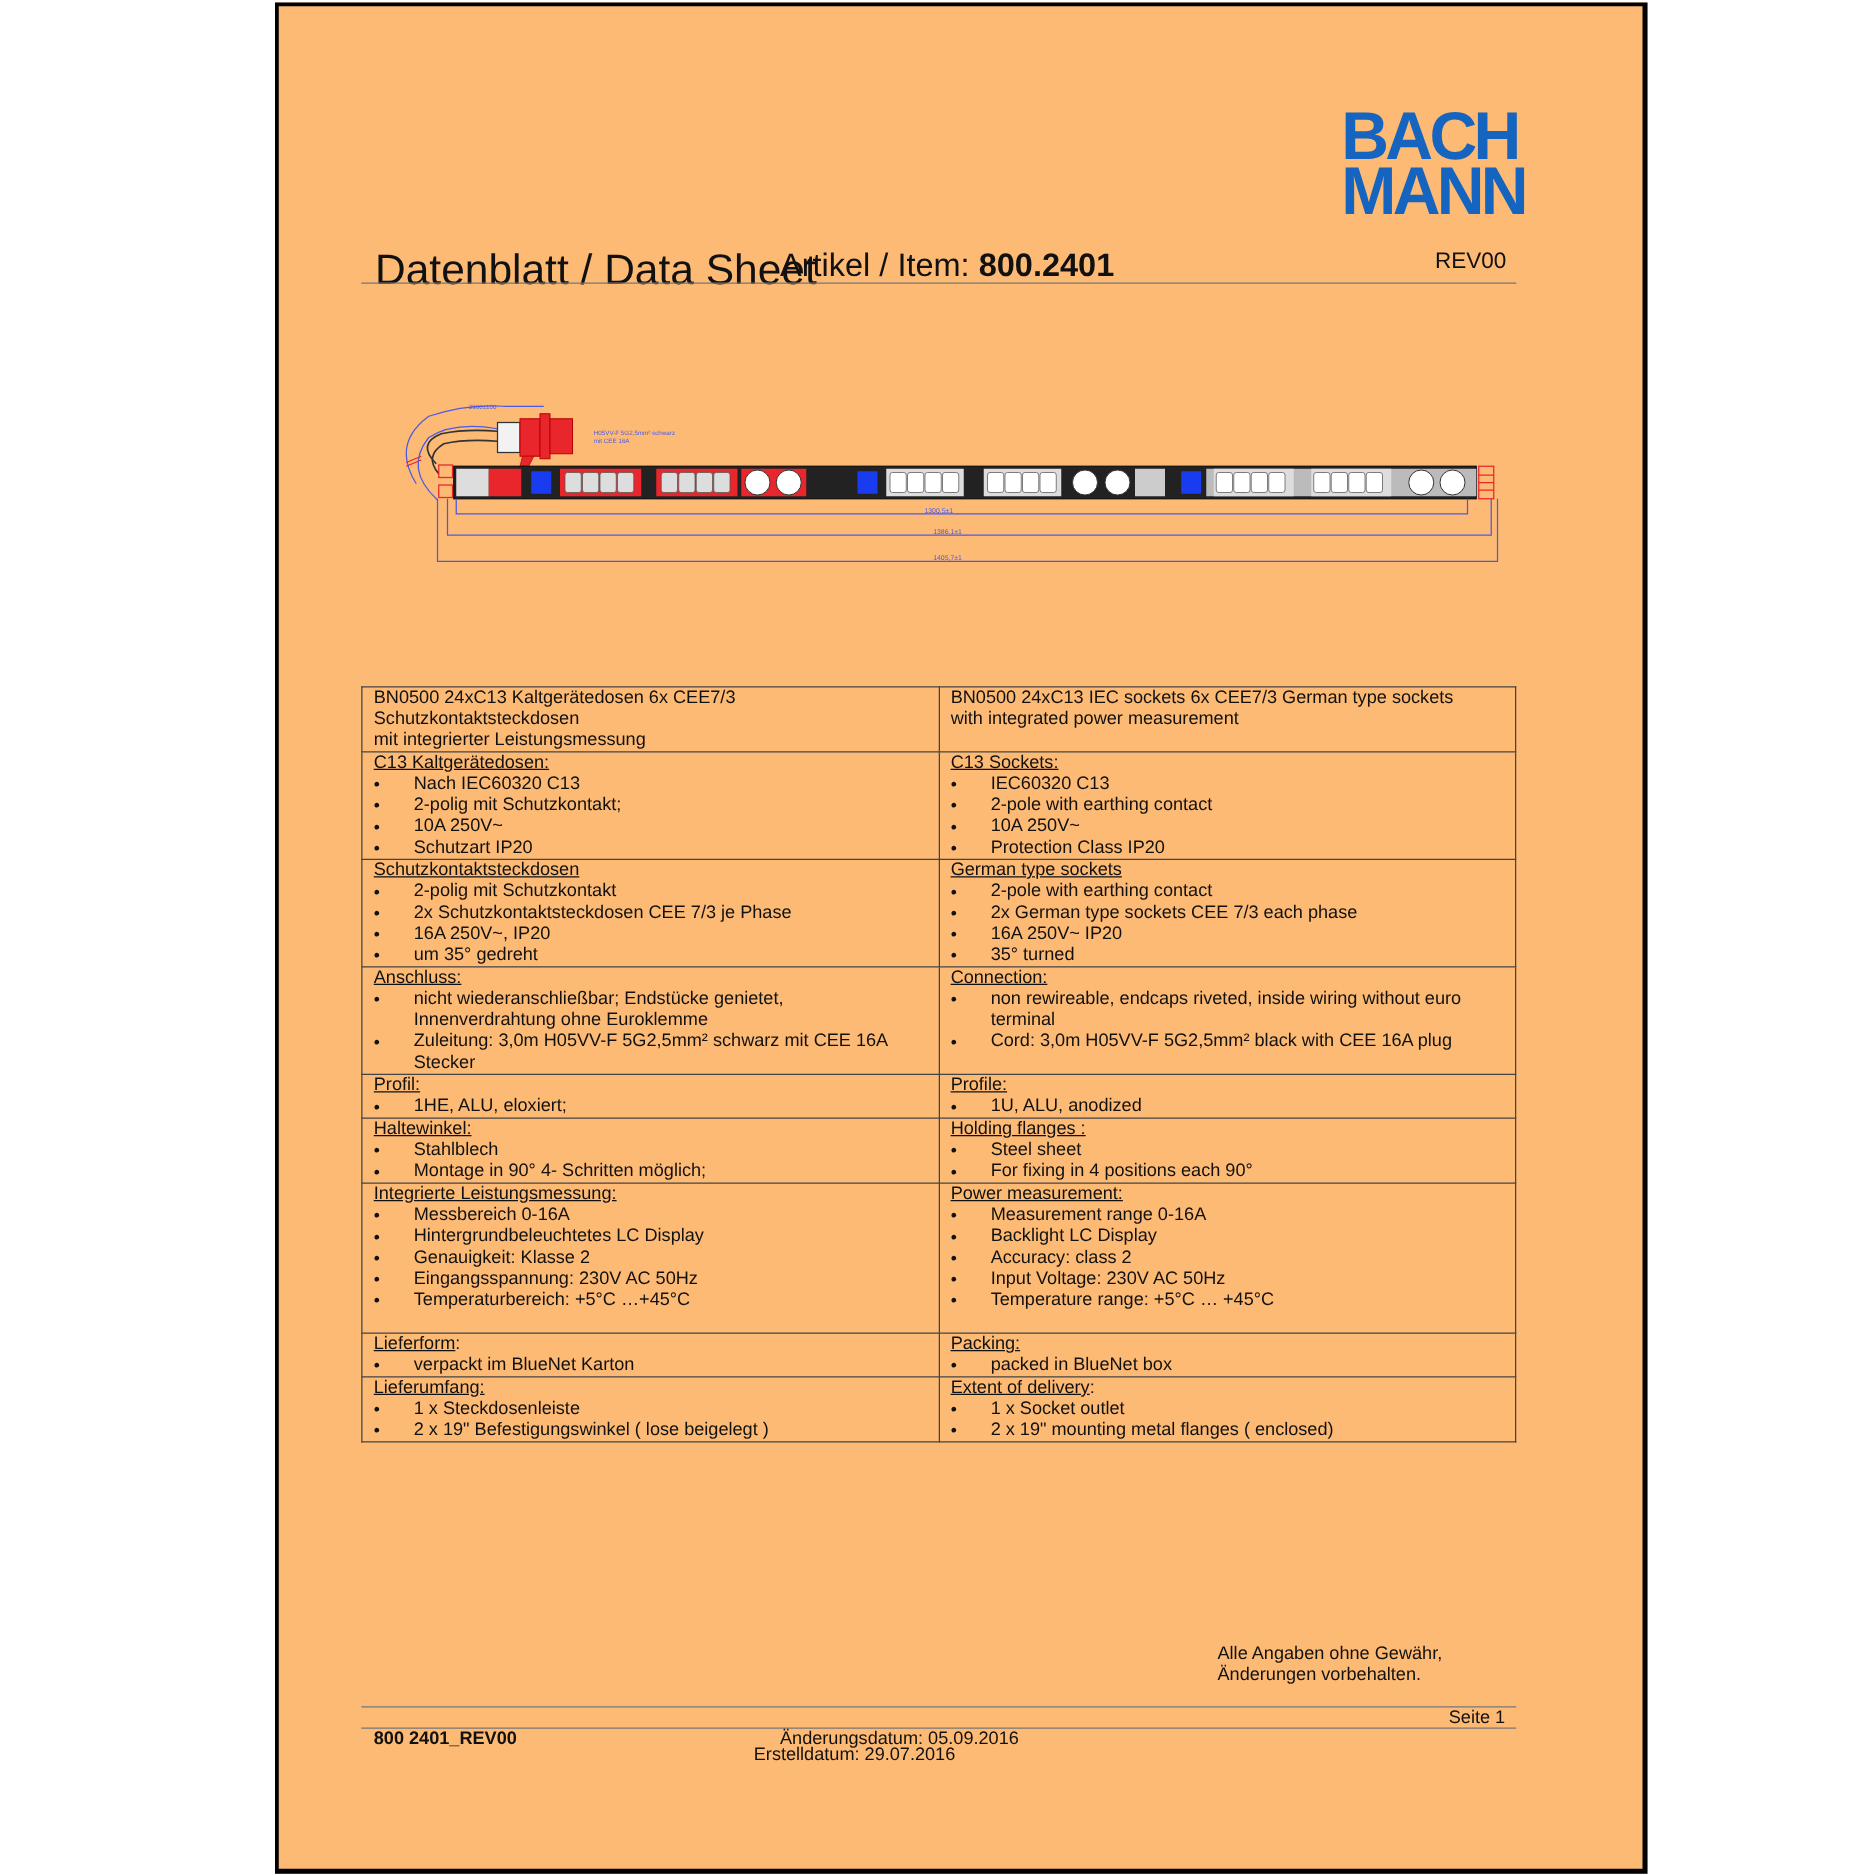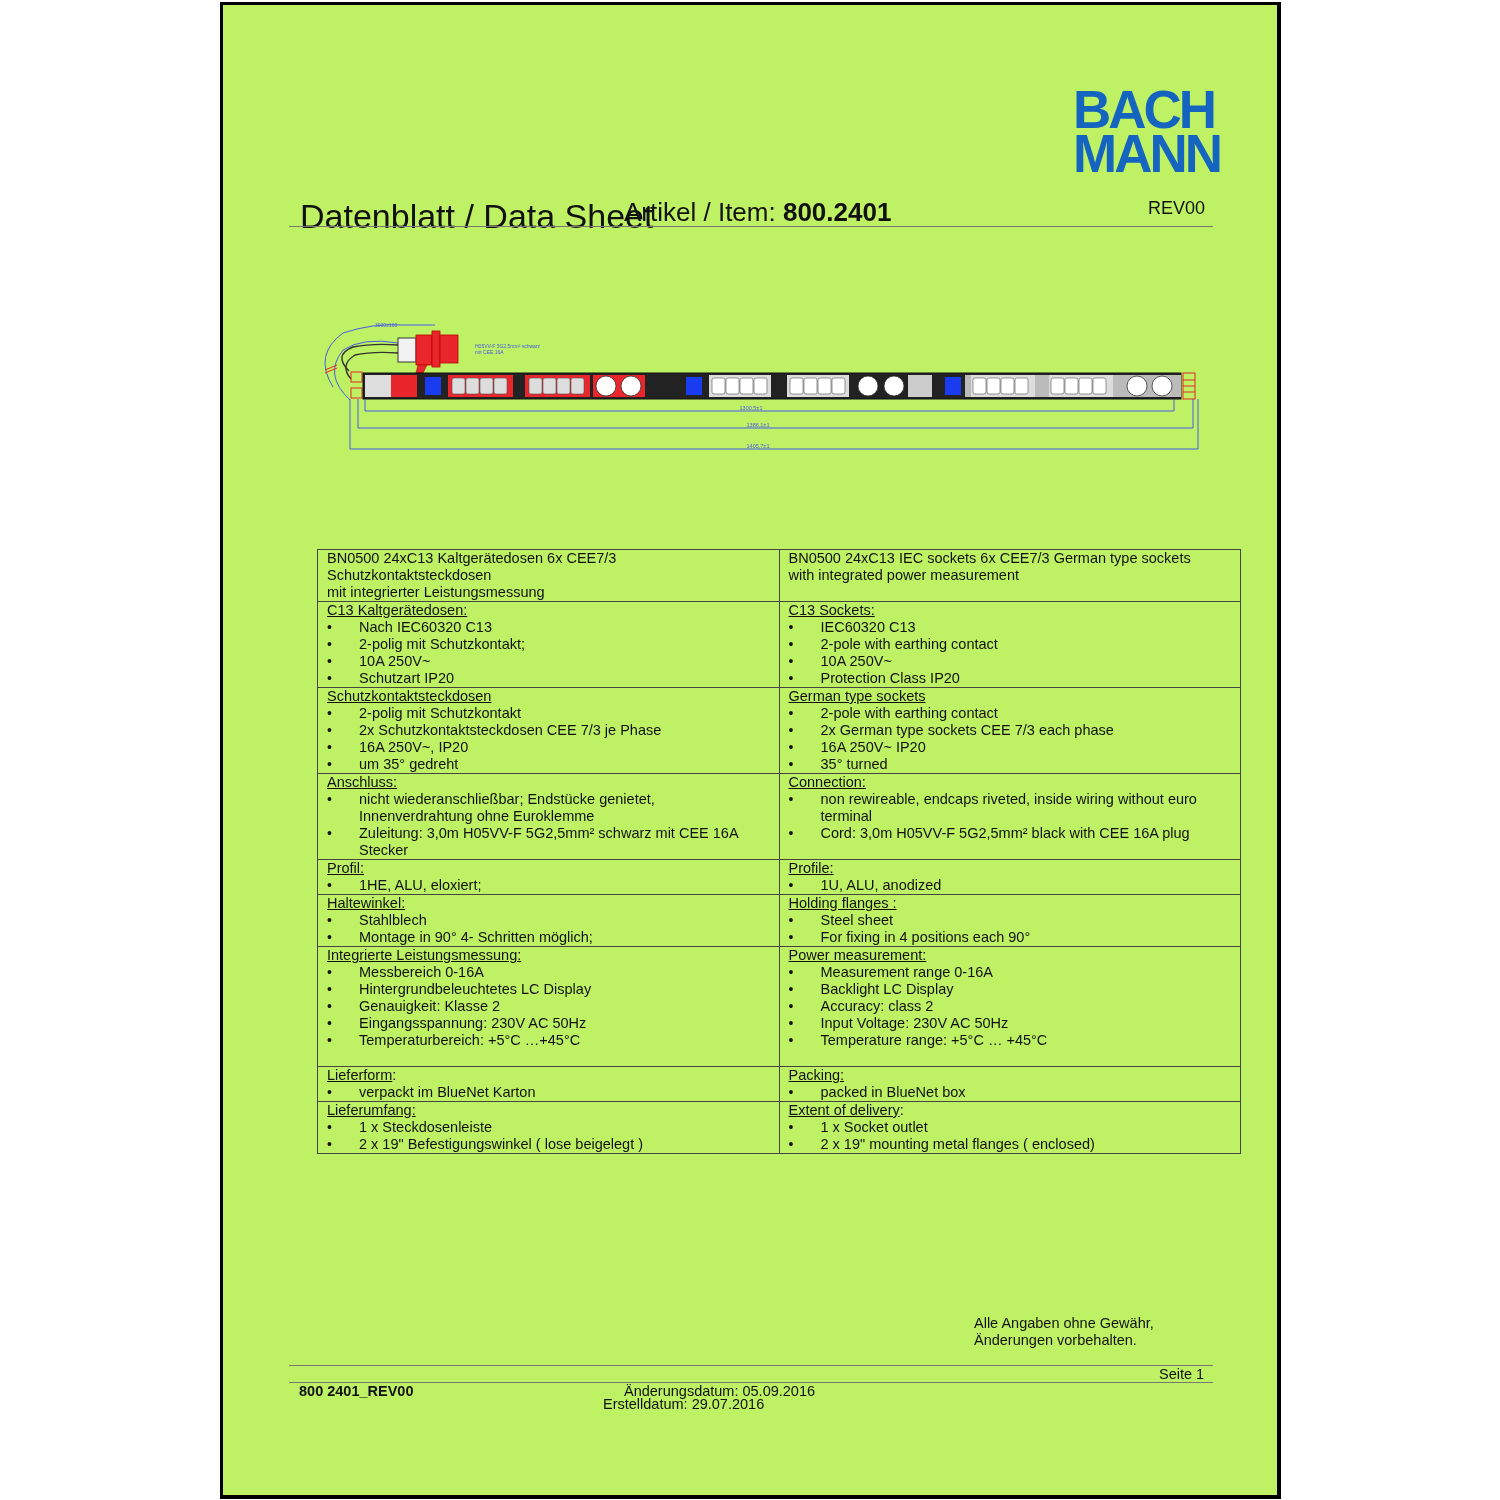--- a/index.html
+++ b/index.html
@@ -1,31 +1,31 @@
 <!DOCTYPE html>
 <html><head>
 <meta charset="utf-8">
 <style>
   html, body { margin:0; padding:0; background:#ffffff; }
   body { width:1500px; height:1500px; position:relative; overflow:hidden; font-family:"Liberation Sans", sans-serif; color:#111; }
-  .page { position:absolute; left:220px; top:2px; width:1054px; height:1490px; border:3px solid #000; border-right-width:4px; border-bottom-width:4px; background:#bef264; box-sizing:content-box; }
+  .page { position:absolute; left:220px; top:2px; width:1054px; height:1490px; border:3px solid #000; border-right-width:4px; border-bottom-width:4px; background:#fdba74; box-sizing:content-box;padding-left:37px; }
   .abs { position:absolute; }
   .logo { left:850px; top:82px; width:132px; color:#1565c0; font-weight:bold; font-size:54px; line-height:44px; letter-spacing:-3px; transform:scaleX(0.98); transform-origin:left top; }
   .logo div { height:44px; }
   .rev { left:925px; top:193px; font-size:18px; }
   .title-left { left:77px; top:192px; font-size:34px; }
   .title-mid { left:401px; top:192px; font-size:26px; }
   .title-mid b { font-weight:bold; }
   .header-rule { left:66px; top:221px; width:924px; height:1px; background:#777; }
 
   
   .drawing { left:80px; top:310px; width:900px; height:150px; }
 
   
-  table.spec { position:absolute; left:66px; top:544px; width:924px; border-collapse:collapse; font-size:14.5px; line-height:17px;margin-left:28px; }
+  table.spec { position:absolute; left:66px; top:544px; width:924px; border-collapse:collapse; font-size:14.5px; line-height:17px; }
   table.spec td { border:1px solid #444; vertical-align:top; padding:0 9px; width:50%; }
   .sec-title { text-decoration:underline; }
   ul.b { list-style:none; margin:0; padding:0; }
   ul.b li { position:relative; padding-left:32px; }
   ul.b li::before { content:"•"; position:absolute; left:0; top:0; font-size:14px; }
   .pad-bottom { padding-bottom:17px !important; }
 
   
   .foot-rule1 { left:66px; top:1360px; width:924px; height:1px; background:#777; }
   .foot-rule2 { left:66px; top:1377px; width:924px; height:1px; background:#777; }

